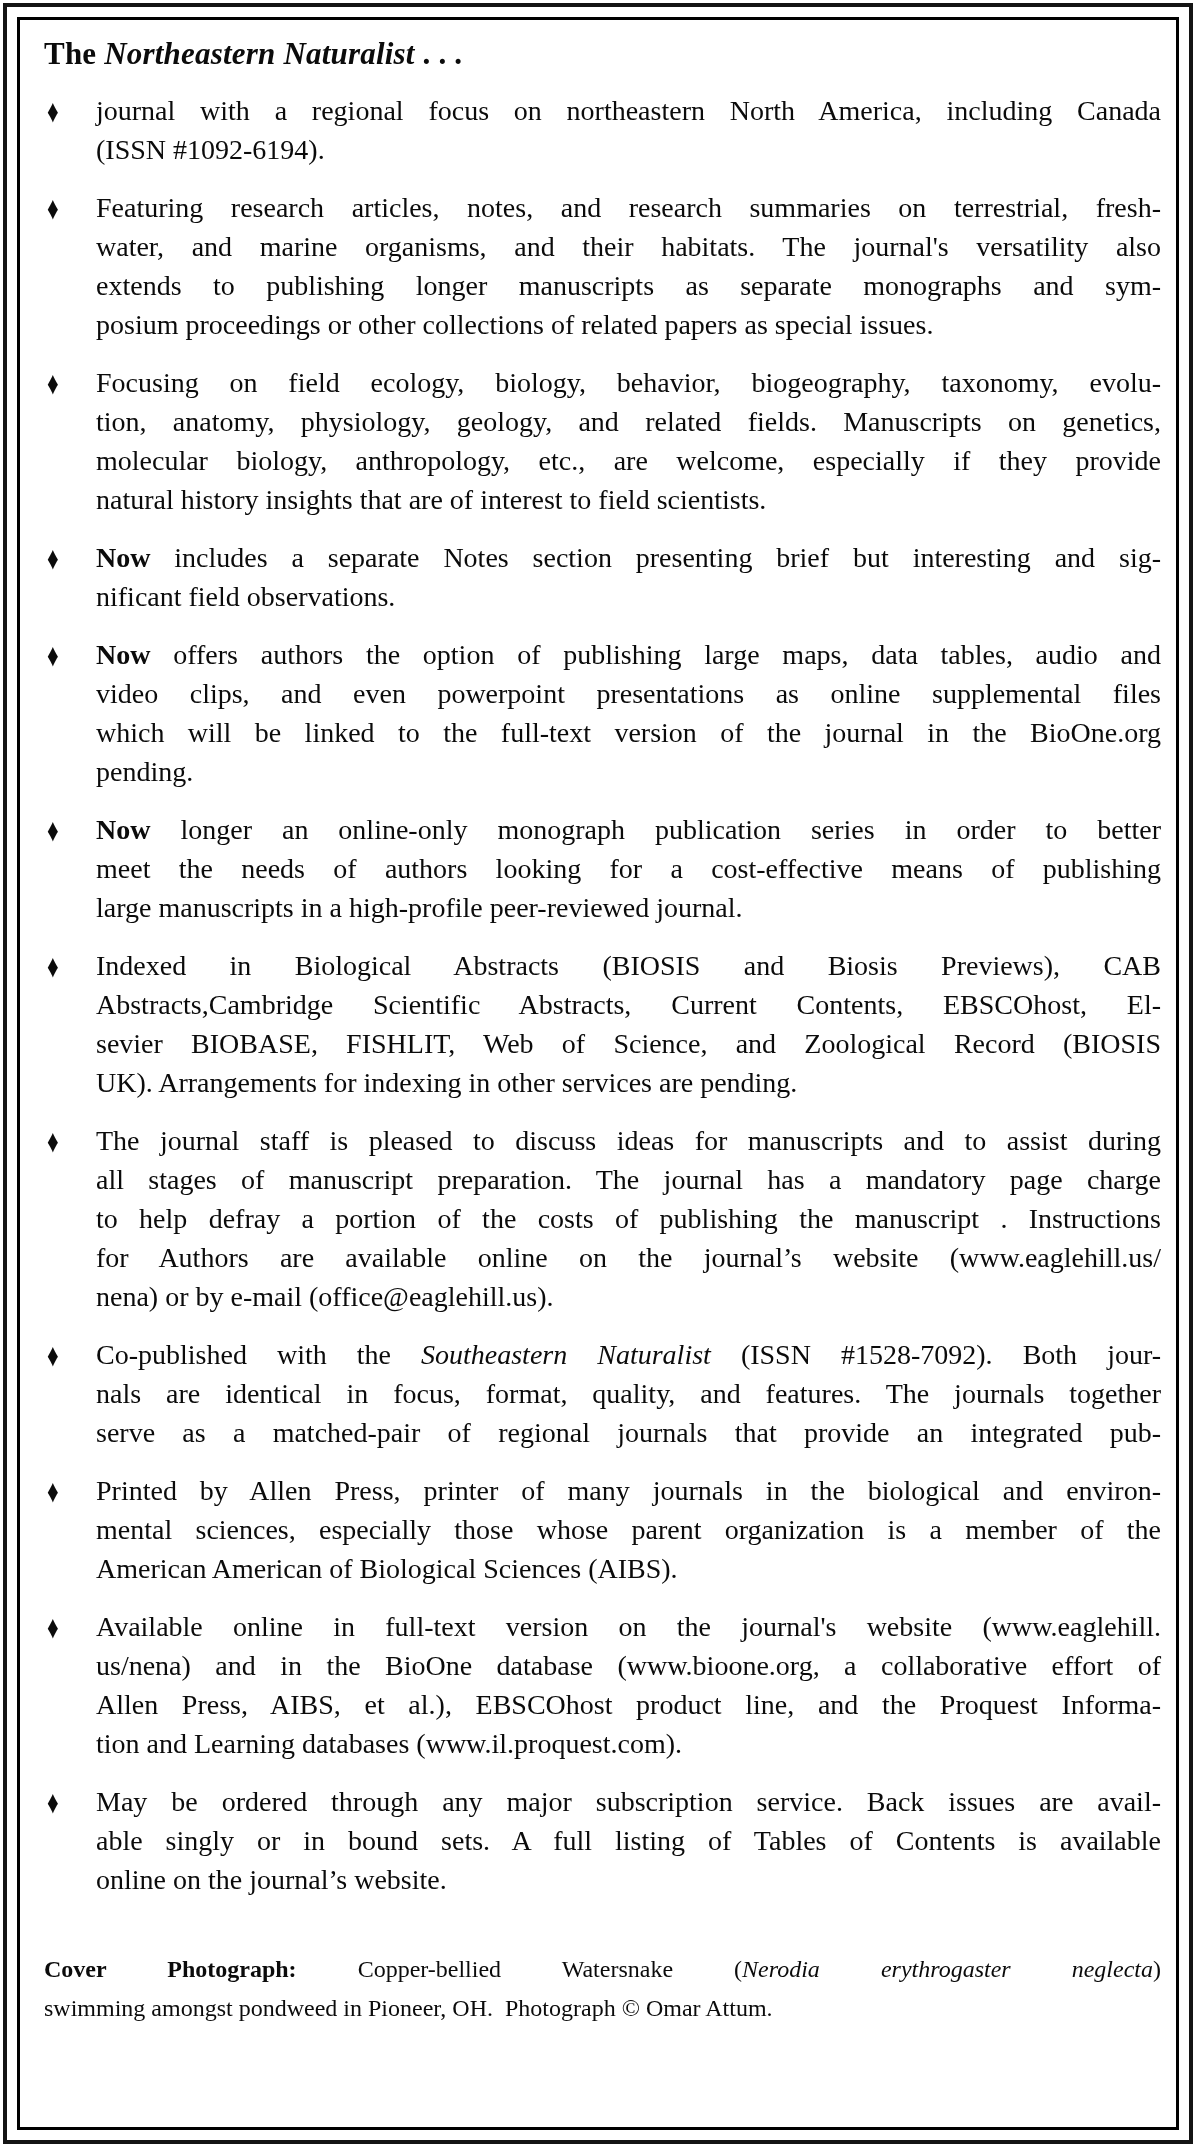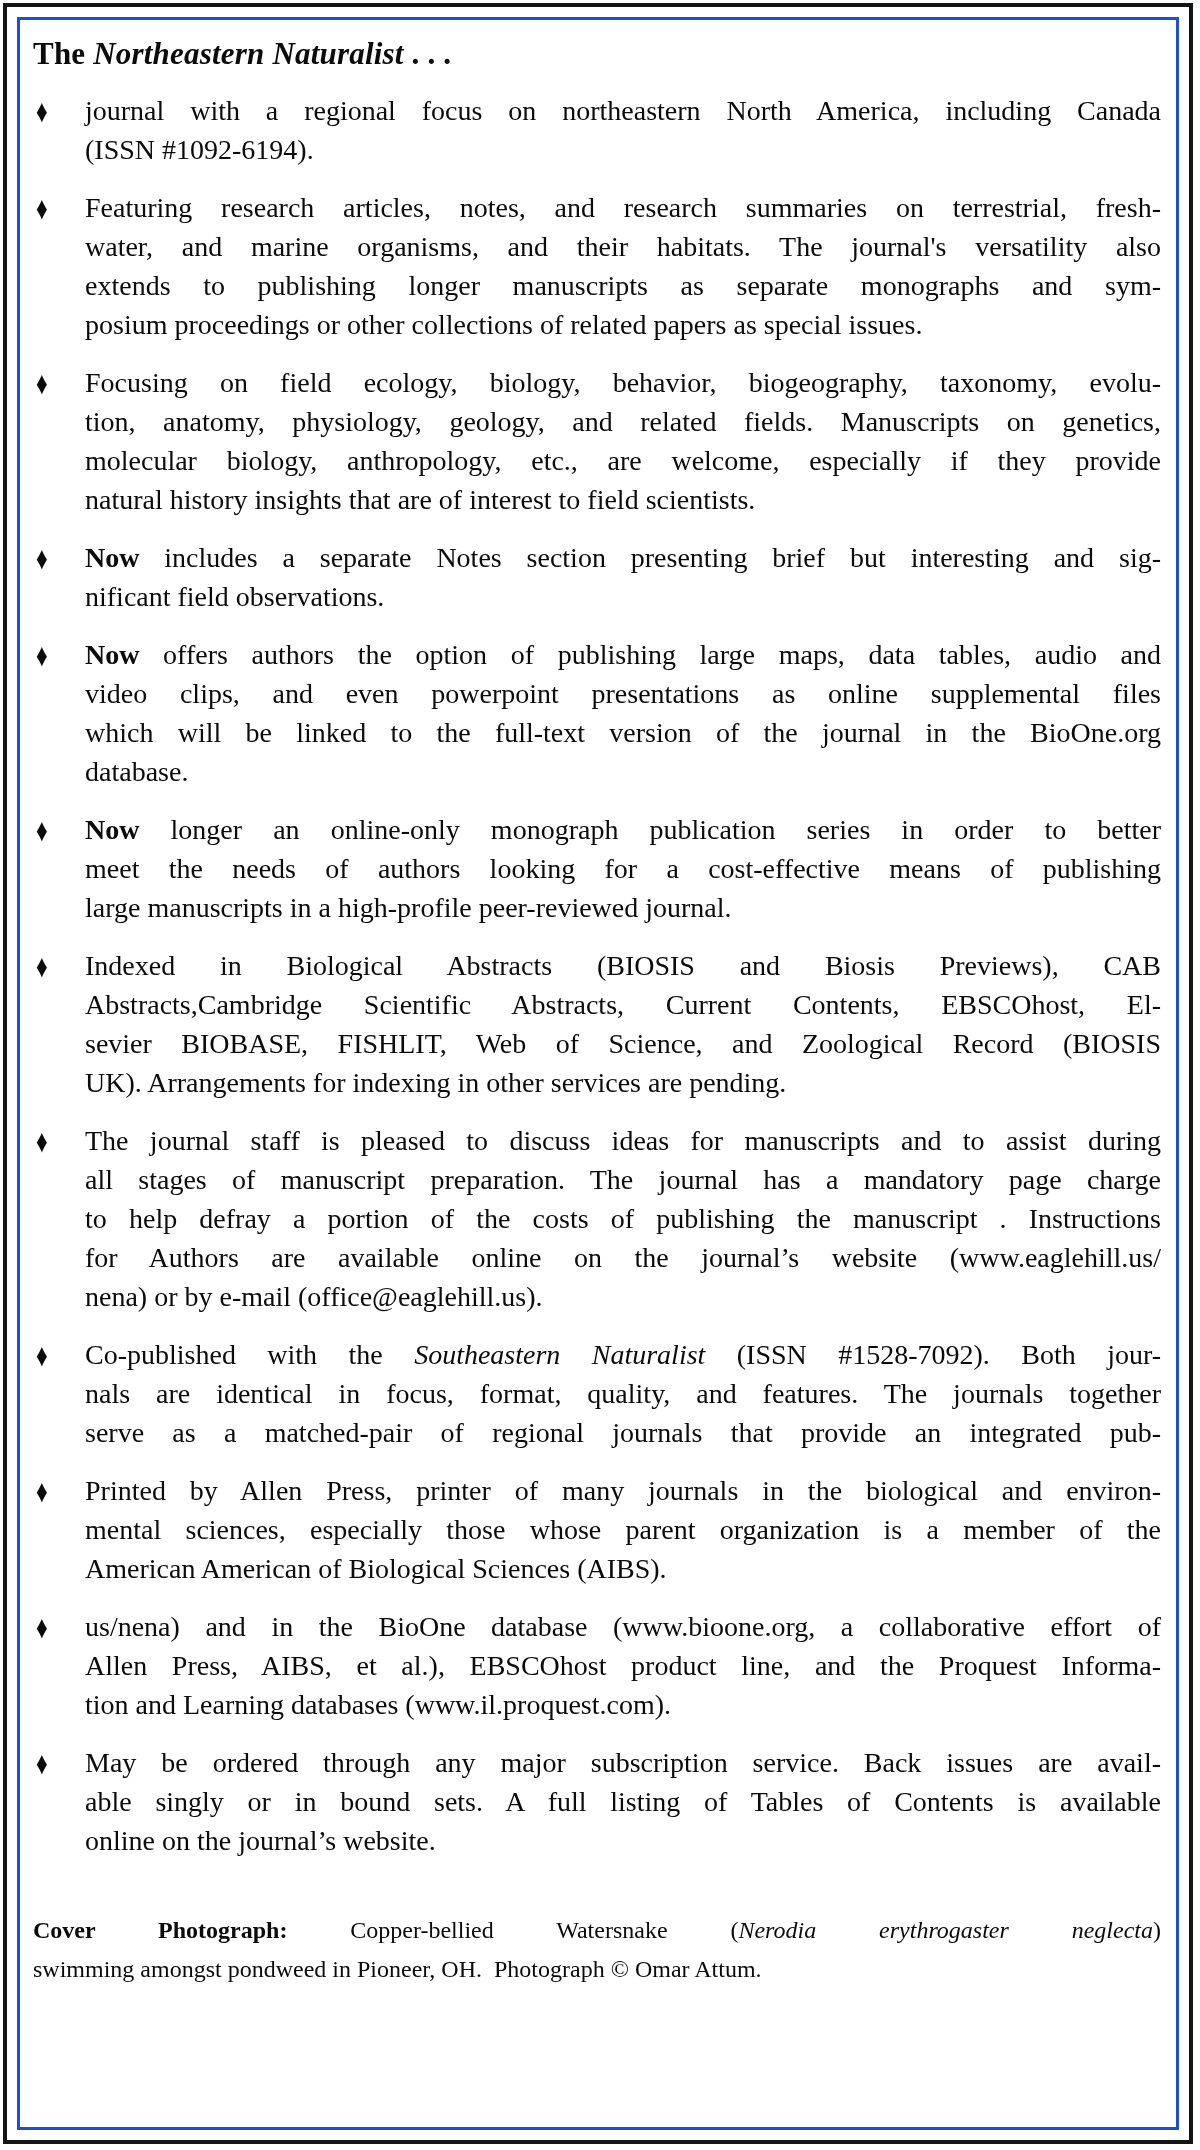--- a/index.html
+++ b/index.html
@@ -7,22 +7,22 @@
     width:1200px; height:2150px; background:#ffffff;
     font-family:"Liberation Serif", serif; color:#0b0b0b;
     position:relative; overflow:hidden;
   }
   .frame-outer {
     position:absolute; left:3px; top:3px; right:7px; bottom:6px;
     border:4px solid #141414;
   }
   .frame-inner {
     position:absolute; left:10px; top:10px; right:10px; bottom:10px;
-    border:3px solid #1d4ed8;
-    padding:12px 15px 20px 13px;
+    border:3px solid #000000;
+    padding:12px 15px 20px 24px;
     box-sizing:border-box;
   }
   .title {
     font-size:31px; line-height:39px; margin:2px 0 18px 0;
     letter-spacing:0.2px;
   }
   .b { font-weight:bold; }
   .i { font-style:italic; }
   .bullet {
     position:relative; padding-left:52px; margin:0 0 19px 0;
@@ -76,21 +76,21 @@
             <div class="ln"><span class="b">Now</span><span> includes a separate Notes section presenting brief but interesting and sig-</span></div>
             <div class="ln final"><span>nificant field observations.</span></div>
           </div>
         </div>
         <div class="bullet">
           <span class="marker">♦</span>
           <div>
             <div class="ln"><span class="b">Now</span><span> offers authors the option of publishing large maps, data tables, audio and</span></div>
             <div class="ln"><span>video clips, and even powerpoint presentations as online supplemental files</span></div>
             <div class="ln"><span>which will be linked to the full-text version of the journal in the BioOne.org</span></div>
-            <div class="ln final"><span>database.</span></div>
+            <div class="ln final"><span>pending.</span></div>
           </div>
         </div>
         <div class="bullet">
           <span class="marker">♦</span>
           <div>
             <div class="ln"><span class="b">Now</span><span> longer an online-only monograph publication series in order to better</span></div>
             <div class="ln"><span>meet the needs of authors looking for a cost-effective means of publishing</span></div>
             <div class="ln final"><span>large manuscripts in a high-profile peer-reviewed journal.</span></div>
           </div>
         </div>
@@ -125,20 +125,21 @@
           <span class="marker">♦</span>
           <div>
             <div class="ln"><span>Printed by Allen Press, printer of many journals in the biological and environ-</span></div>
             <div class="ln"><span>mental sciences, especially those whose parent organization is a member of the</span></div>
             <div class="ln final"><span>American American of Biological Sciences (AIBS).</span></div>
           </div>
         </div>
         <div class="bullet">
           <span class="marker">♦</span>
           <div>
+            <div class="ln"><span>Available online in full-text version on the journal's website (www.eaglehill.</span></div>
             <div class="ln"><span>us/nena) and in the BioOne database (www.bioone.org, a collaborative effort of</span></div>
             <div class="ln"><span>Allen Press, AIBS, et al.), EBSCOhost product line, and the Proquest Informa-</span></div>
             <div class="ln final"><span>tion and Learning databases (www.il.proquest.com).</span></div>
           </div>
         </div>
         <div class="bullet">
           <span class="marker">♦</span>
           <div>
             <div class="ln"><span>May be ordered through any major subscription service. Back issues are avail-</span></div>
             <div class="ln"><span>able singly or in bound sets. A full listing of Tables of Contents is available</span></div>

